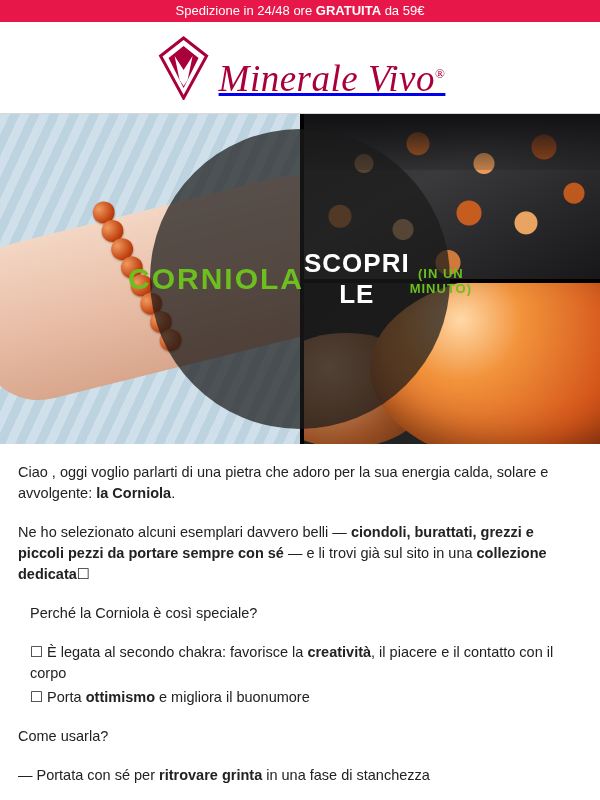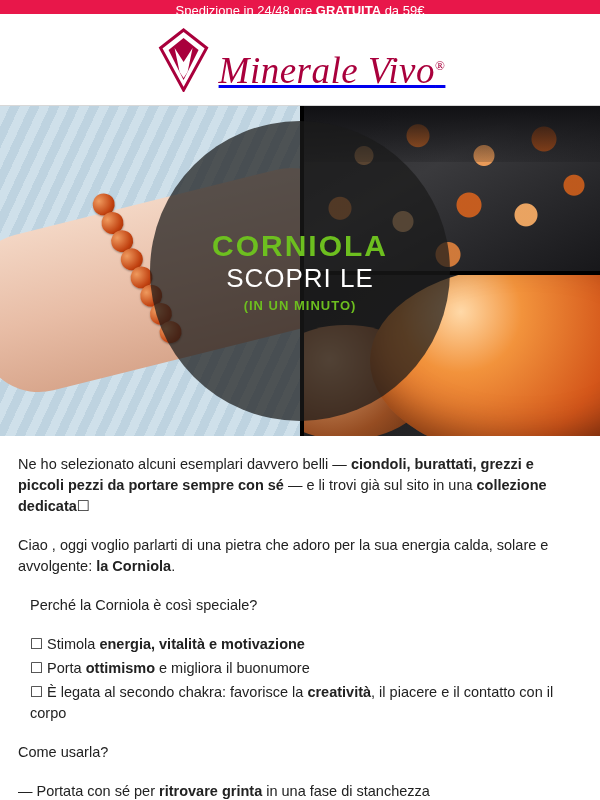--- a/index.html
+++ b/index.html
@@ -15,21 +15,21 @@
     color: #222222;
   }
 
   
   .ship-banner {
     background: #e8174a;
     color: #ffffff;
     text-align: center;
     font-size: 13px;
     line-height: 22px;
-    height: 14px;
+    height: 22px;
     font-family: "Liberation Sans", sans-serif;
   }
   .ship-banner b { font-weight: bold; }
 
   
   .logo-wrap {
     height: 92px;
     position: relative;
     background: #ffffff;
     border-bottom: 1px solid #d8d8d8;
@@ -175,38 +175,38 @@
   .hero-overlay {
     position: absolute;
     left: 50%;
     top: 50%;
     transform: translate(-50%, -50%);
     width: 300px;
     height: 300px;
     border-radius: 50%;
     background: rgba(26,26,26,0.72);
     display: flex;
-    flex-direction: column;
+    flex-direction: row;
     align-items: center;
     justify-content: center;
     text-align: center;
   }
   .hero-title {
     color: #6dbf1f;
     font-size: 30px;
     font-weight: bold;
     letter-spacing: 2px;
     line-height: 34px;
   }
   .hero-sub {
     color: #ffffff;
     font-size: 26px;
     letter-spacing: 1px;
     line-height: 31px;
-    font-weight: normal;
+    font-weight: bold;
   }
   .hero-note {
     margin-top: 4px;
     color: #6dbf1f;
     font-size: 13px;
     font-weight: bold;
     letter-spacing: 1px;
   }
 
   
@@ -268,35 +268,32 @@
   </div>
   <div class="hero-overlay">
     <div class="hero-title">CORNIOLA</div>
     <div class="hero-sub">SCOPRI LE</div>
     <div class="hero-note">(IN UN MINUTO)</div>
   </div>
 </div>
 
 <div class="body-copy">
 
+  <p><span>Ciao  , oggi voglio parlarti di una pietra che adoro per la sua energia calda, solare e avvolgente: </span><b>la Corniola</b><span>.</span></p>
+
   <p><span>Ne ho selezionato alcuni esemplari davvero belli — </span><b>ciondoli, burattati, grezzi e piccoli pezzi da portare sempre con sé</b><span> — e li trovi già sul sito in una </span><b>collezione dedicata</b><span class="q-box"> ☐</span></p>
-
-  <p><span>Ciao  , oggi voglio parlarti di una pietra che adoro per la sua energia calda, solare e avvolgente: </span><b>la Corniola</b><span>.</span></p>
 
   <div class="bullet-list">
     <p class="list-head">Perché la Corniola è così speciale?</p>
 
     <div class="bullet-line">
-      <span class="q-box">☐</span><span> Stimola </span><b>energia, vitalità e motivazione</b><span></span>
+      <span class="q-box">☐</span><span> È legata al secondo chakra: favorisce la </span><b>creatività</b><span>, il piacere e il contatto con il corpo</span>
     </div>
     <div class="bullet-line">
       <span class="q-box">☐</span><span> Porta </span><b>ottimismo</b><span> e migliora il buonumore</span>
-    </div>
-    <div class="bullet-line">
-      <span class="q-box">☐</span><span> È legata al secondo chakra: favorisce la </span><b>creatività</b><span>, il piacere e il contatto con il corpo</span>
     </div>
   </div>
 
   <div>
     <p class="list-head">Come usarla?</p>
     <div class="bullet-line">
       <span>—</span><span> Portata con sé per </span><b>ritrovare grinta</b><span> in una fase di stanchezza</span>
     </div>
   </div>
 

